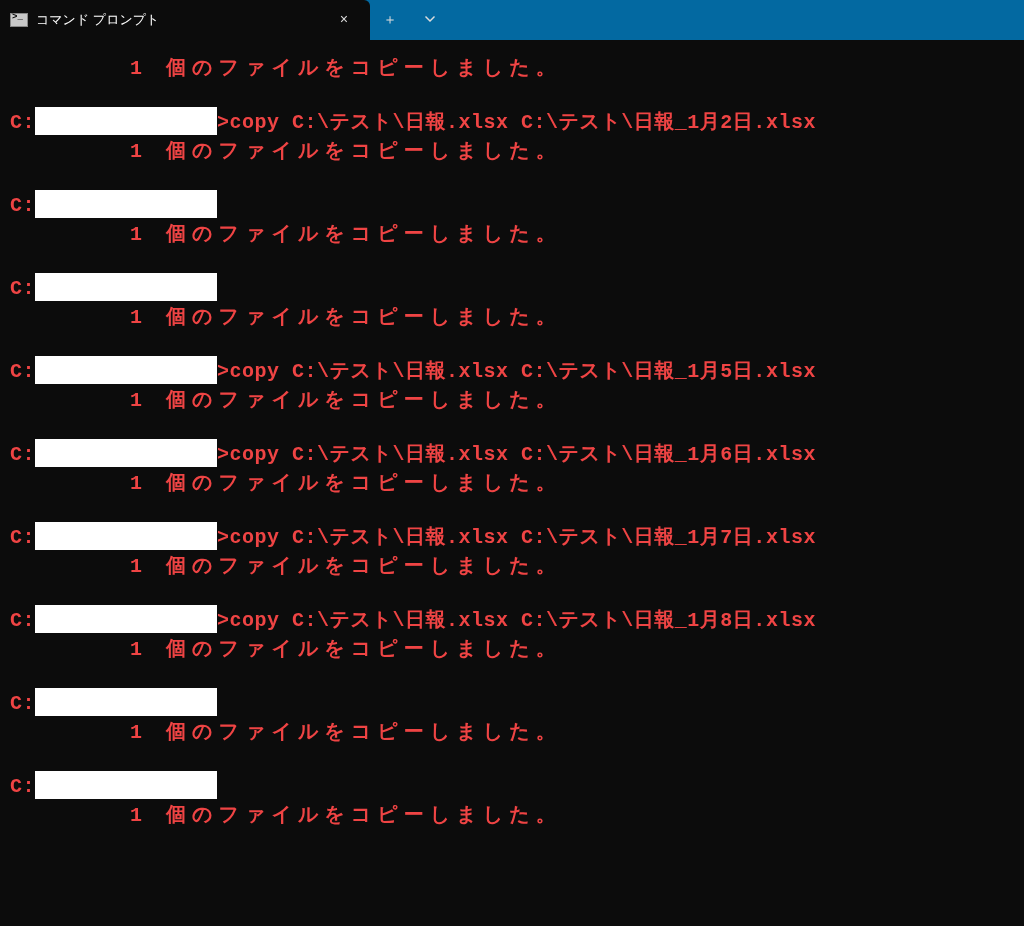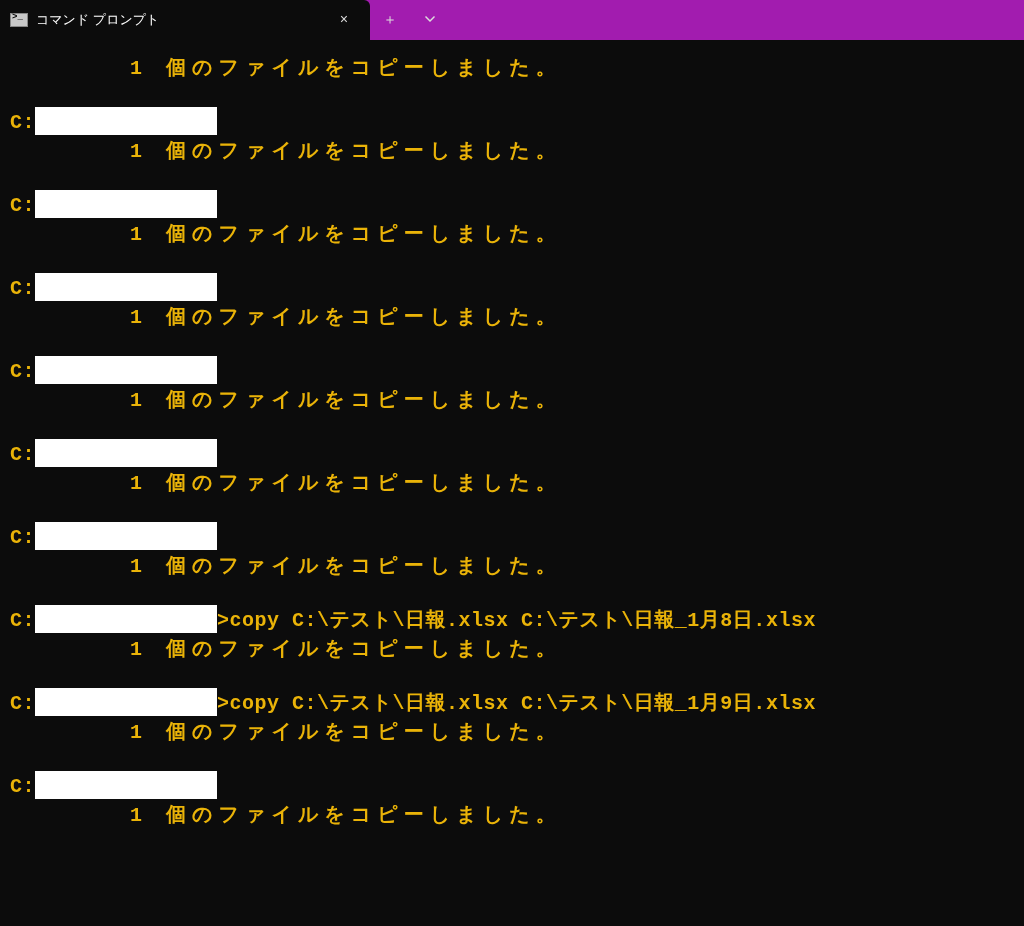--- a/index.html
+++ b/index.html
@@ -1,25 +1,25 @@
 <!DOCTYPE html>
 <html><head>
 <meta charset="utf-8">
 <style>
   * { margin: 0; padding: 0; box-sizing: border-box; }
   html, body { width: 1024px; height: 926px; background: #0c0c0c; font-family: Consolas, "Courier New", monospace; overflow: hidden; }
-  .titlebar { display: flex; align-items: stretch; height: 40px; background: #a21caf; color: #ffffff; user-select: none; }
+  .titlebar { display: flex; align-items: stretch; height: 40px; background: #0369a1; color: #ffffff; user-select: none; }
   .tab { display: flex; align-items: center; gap: 8px; padding: 0 12px 0 10px; width: 370px; background: #0c0c0c; border-top-right-radius: 6px; }
   .tab .icon { width: 18px; height: 14px; background: linear-gradient(#c8c8c8,#c8c8c8); border: 1px solid #888; position: relative; }
   .tab .icon::after { content: ">_"; position: absolute; left: 1px; top: -2px; font-size: 9px; color: #000; font-weight: bold; }
   .tab .title { font-size: 13px; font-family: "Yu Gothic UI", "Meiryo", sans-serif; flex: 1; white-space: nowrap; overflow: hidden; text-overflow: ellipsis; }
   .tab .close { width: 28px; text-align: center; font-size: 14px; color: #ddd; cursor: pointer; }
   .tbbtn { display: flex; align-items: center; justify-content: center; width: 40px; color: #ddd; font-size: 14px; cursor: pointer; }
   .tbbtn.svg svg { width: 12px; height: 12px; fill: #ddd; }
-  .terminal { padding: 14px 10px 20px 10px; color: #eab308; font-size: 20px; line-height: 1.45; font-weight: 600; letter-spacing: 0.5px; }
+  .terminal { padding: 14px 10px 20px 10px; color: #ef4444; font-size: 20px; line-height: 1.45; font-weight: 600; letter-spacing: 0.5px; }
   .block { margin-bottom: 24px; }
   .row { display: flex; align-items: center; white-space: pre; }
   .drive { }
   .redact { display: inline-block; width: 182px; height: 28px; background: #ffffff; vertical-align: middle; margin: 0 0 2px 0; }
   .cmd { }
   .result { padding-left: 120px; }
   .first-result { padding-left: 120px; }
   .wide { letter-spacing: 6px; }
 </style>
 </head>
@@ -37,48 +37,48 @@
         <path d="M1 3 L6 8 L11 3 L10 2 L6 6 L2 2 Z"></path>
       </svg>
   </div>
 </div>
 
 <div class="terminal" id="terminal">
     <div class="block">
       <div class="first-result wide">1 個のファイルをコピーしました。</div>
     </div>
     <div class="block">
-      <div class="row"><span class="drive">C:</span><span class="redact"></span></div>
+      <div class="row"><span class="drive">C:</span><span class="redact"></span><span class="cmd">&gt;copy C:\テスト\日報.xlsx C:\テスト\日報_1月2日.xlsx</span></div>
       <div class="result wide">1 個のファイルをコピーしました。</div>
     </div>
     <div class="block">
       <div class="row"><span class="drive">C:</span><span class="redact"></span></div>
       <div class="result wide">1 個のファイルをコピーしました。</div>
     </div>
     <div class="block">
       <div class="row"><span class="drive">C:</span><span class="redact"></span></div>
       <div class="result wide">1 個のファイルをコピーしました。</div>
     </div>
     <div class="block">
-      <div class="row"><span class="drive">C:</span><span class="redact"></span></div>
+      <div class="row"><span class="drive">C:</span><span class="redact"></span><span class="cmd">&gt;copy C:\テスト\日報.xlsx C:\テスト\日報_1月5日.xlsx</span></div>
+      <div class="result wide">1 個のファイルをコピーしました。</div>
+    </div>
+    <div class="block">
+      <div class="row"><span class="drive">C:</span><span class="redact"></span><span class="cmd">&gt;copy C:\テスト\日報.xlsx C:\テスト\日報_1月6日.xlsx</span></div>
+      <div class="result wide">1 個のファイルをコピーしました。</div>
+    </div>
+    <div class="block">
+      <div class="row"><span class="drive">C:</span><span class="redact"></span><span class="cmd">&gt;copy C:\テスト\日報.xlsx C:\テスト\日報_1月7日.xlsx</span></div>
+      <div class="result wide">1 個のファイルをコピーしました。</div>
+    </div>
+    <div class="block">
+      <div class="row"><span class="drive">C:</span><span class="redact"></span><span class="cmd">&gt;copy C:\テスト\日報.xlsx C:\テスト\日報_1月8日.xlsx</span></div>
       <div class="result wide">1 個のファイルをコピーしました。</div>
     </div>
     <div class="block">
       <div class="row"><span class="drive">C:</span><span class="redact"></span></div>
       <div class="result wide">1 個のファイルをコピーしました。</div>
     </div>
     <div class="block">
       <div class="row"><span class="drive">C:</span><span class="redact"></span></div>
       <div class="result wide">1 個のファイルをコピーしました。</div>
     </div>
-    <div class="block">
-      <div class="row"><span class="drive">C:</span><span class="redact"></span><span class="cmd">&gt;copy C:\テスト\日報.xlsx C:\テスト\日報_1月8日.xlsx</span></div>
-      <div class="result wide">1 個のファイルをコピーしました。</div>
-    </div>
-    <div class="block">
-      <div class="row"><span class="drive">C:</span><span class="redact"></span><span class="cmd">&gt;copy C:\テスト\日報.xlsx C:\テスト\日報_1月9日.xlsx</span></div>
-      <div class="result wide">1 個のファイルをコピーしました。</div>
-    </div>
-    <div class="block">
-      <div class="row"><span class="drive">C:</span><span class="redact"></span></div>
-      <div class="result wide">1 個のファイルをコピーしました。</div>
-    </div>
   </div>
 
 </body></html>

